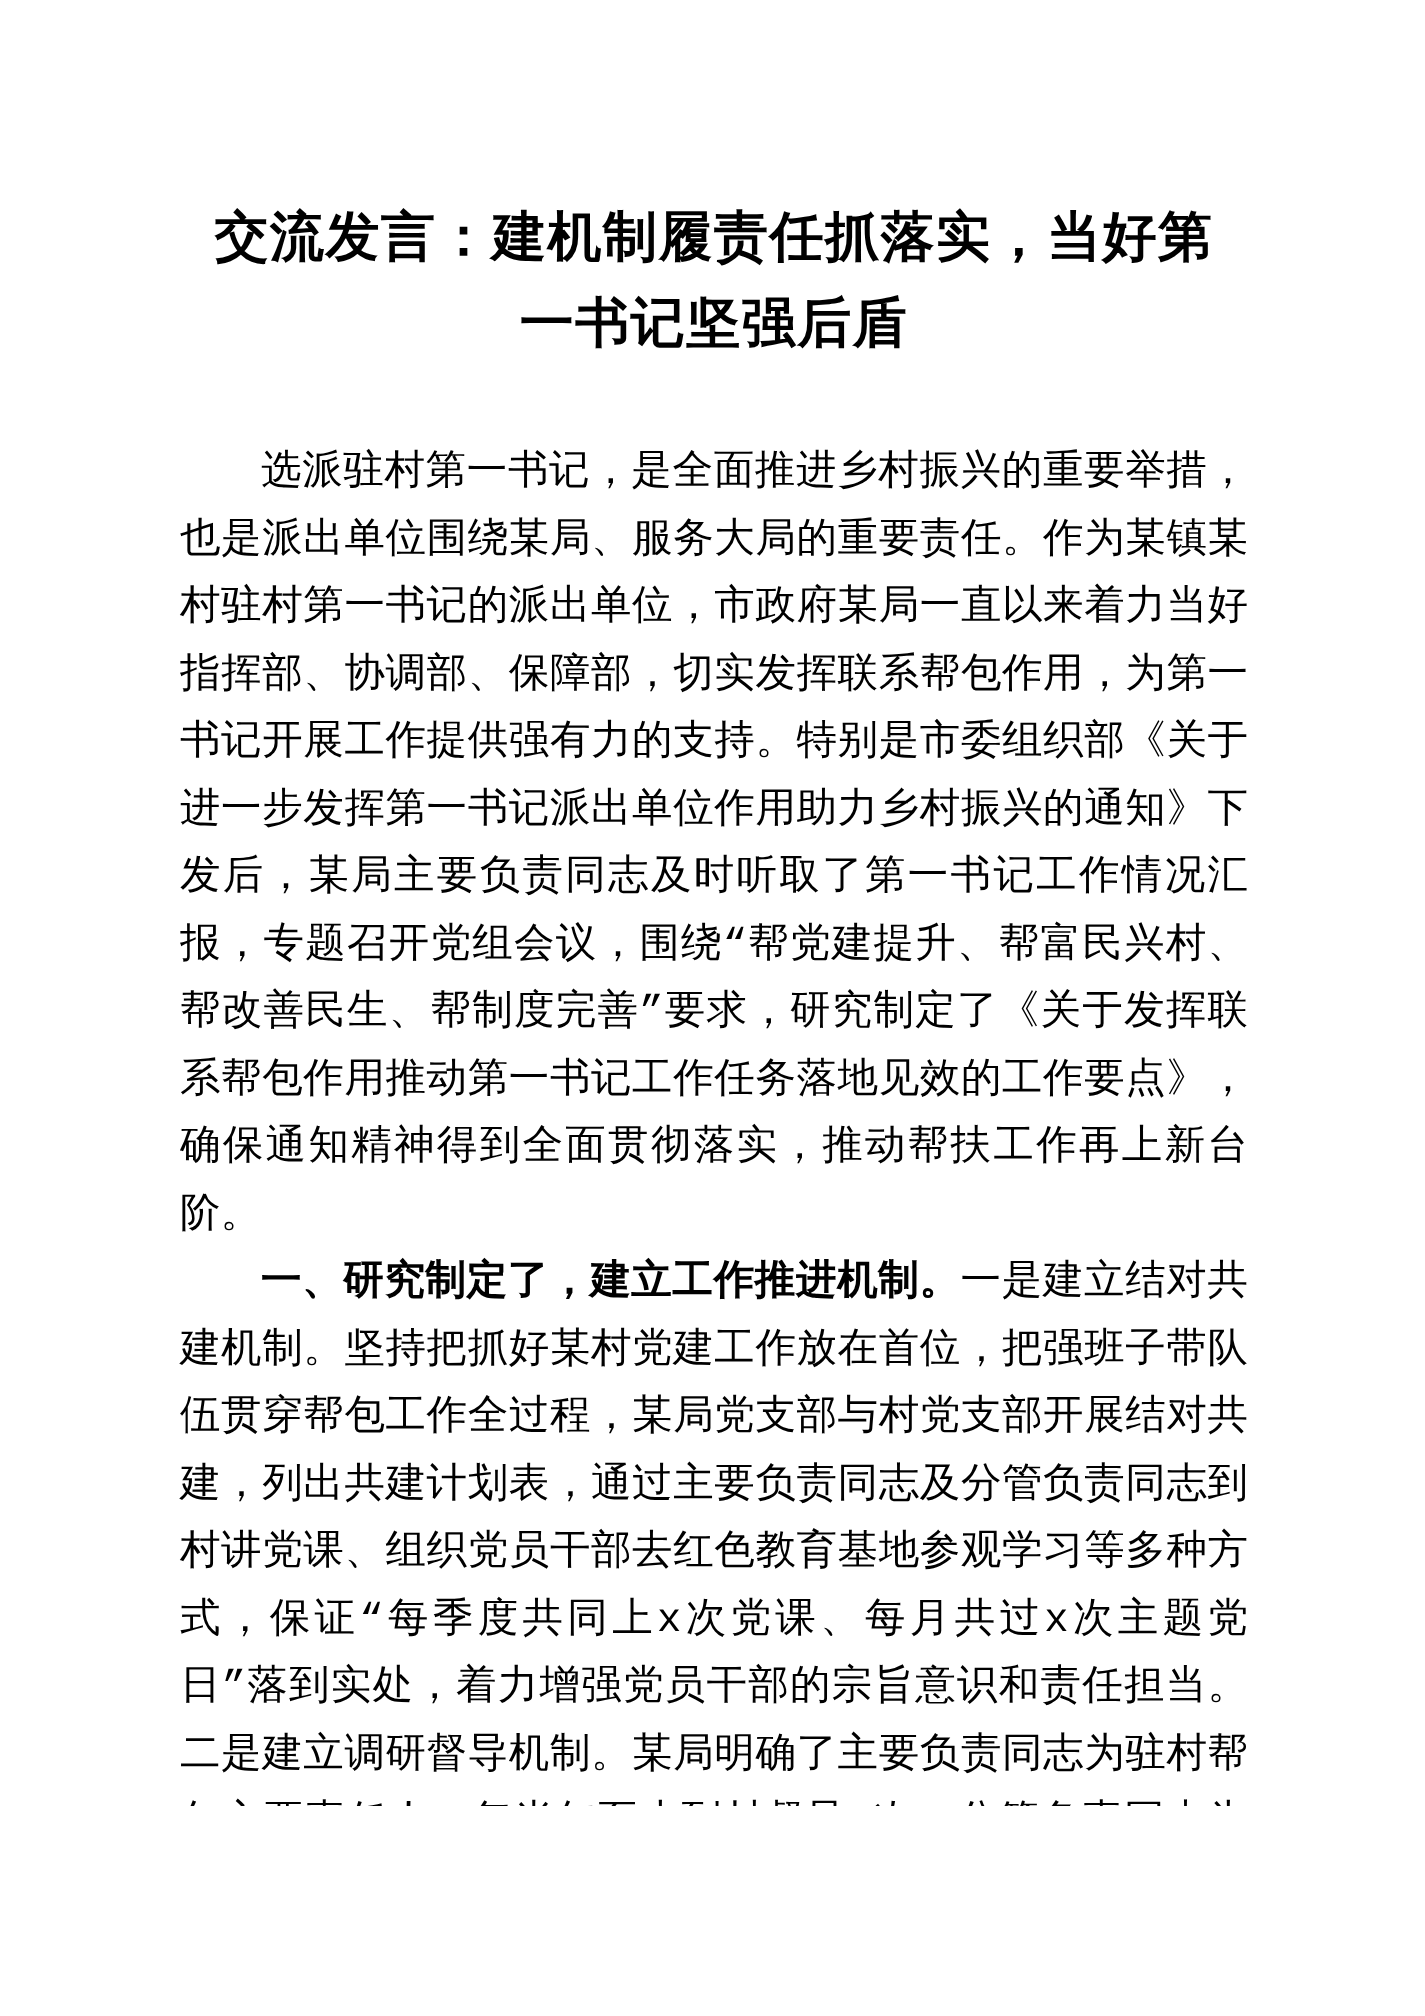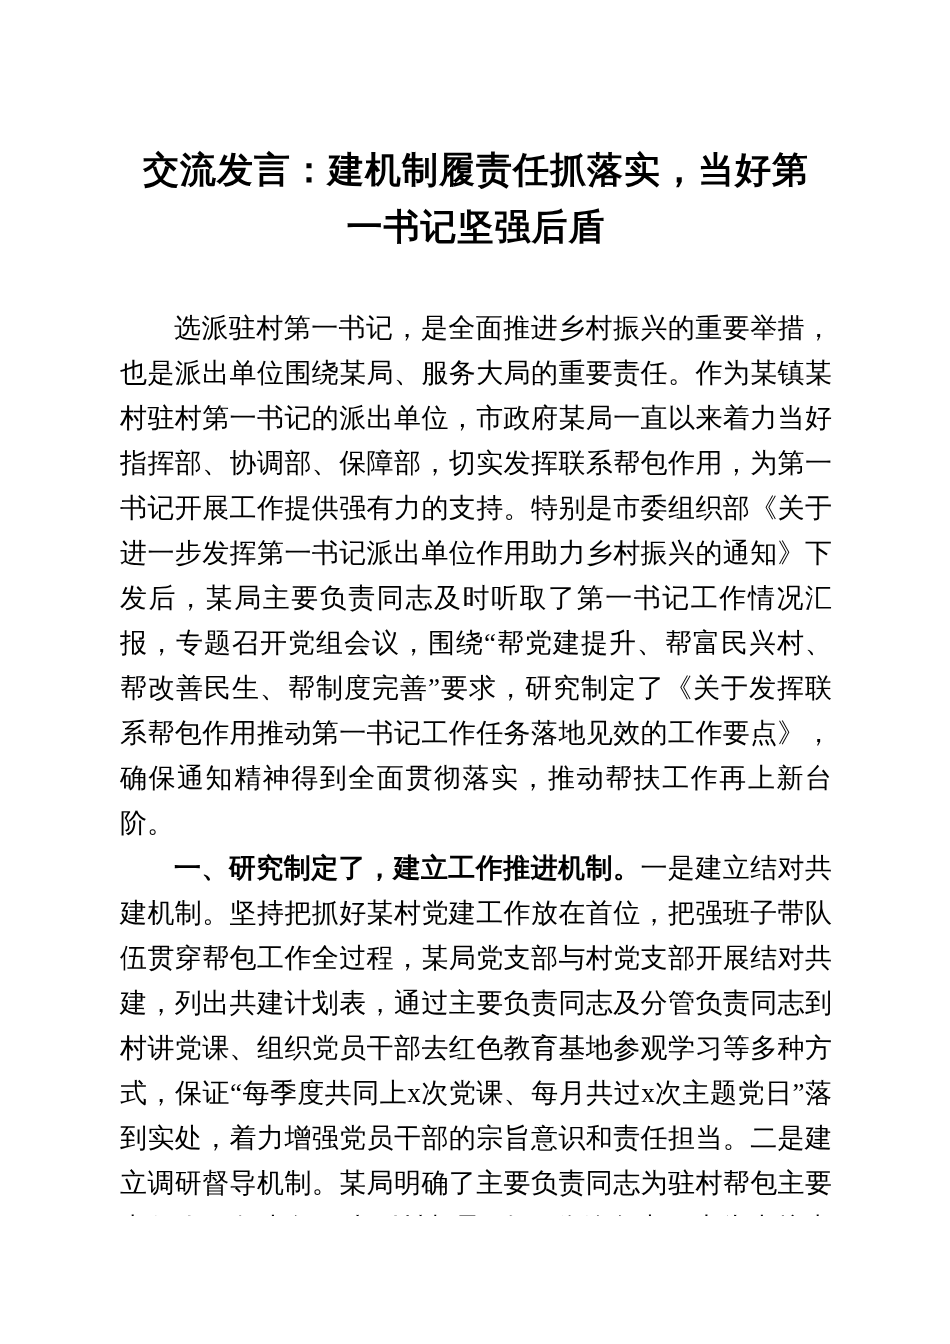--- a/index.html
+++ b/index.html
@@ -4,21 +4,21 @@
 <style>
   html, body {
     margin: 0;
     padding: 0;
     background: #ffffff;
   }
   .page {
     position: relative;
     width: 950px;
     height: 1200px;
-    margin: 16px auto;
+    margin: 4px auto;
     background: #ffffff;
     box-sizing: border-box;
     padding: 126px 118px 0 120px;
     overflow: hidden;
     color: #000000;
     font-family: "Liberation Serif", "DejaVu Serif", serif;
   }
   .doc-title {
     margin: 0 0 50px 0;
     padding: 0 10px;
@@ -28,20 +28,21 @@
     text-align: center;
     letter-spacing: 1px;
   }
   .doc-body p {
     margin: 0;
     font-size: 27px;
     line-height: 45px;
     text-align: justify;
     text-indent: 2em;
     word-break: break-all;
+    font-family: Liberation Mono, monospace;
   }
   .doc-body .bold {
     font-weight: bold;
   }
 </style>
 </head>
 <body>
 
 <div class="page">
   <h1 class="doc-title">交流发言：建机制履责任抓落实，当好第一书记坚强后盾</h1>

